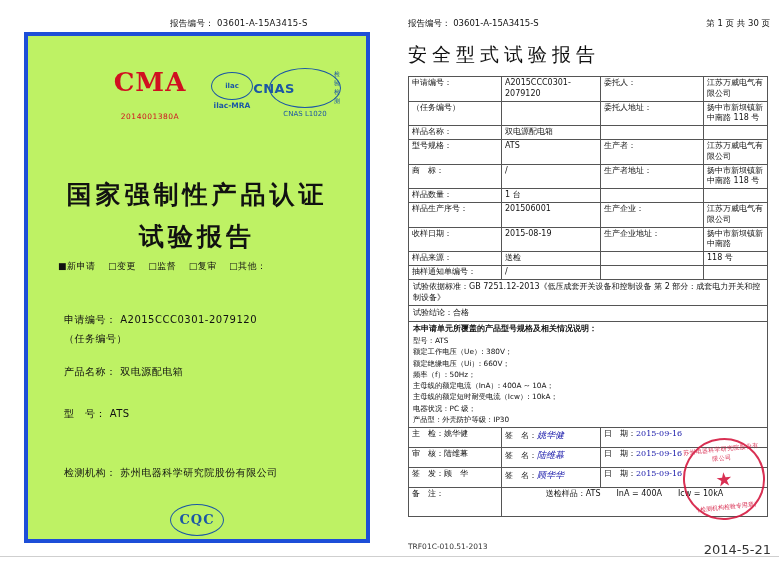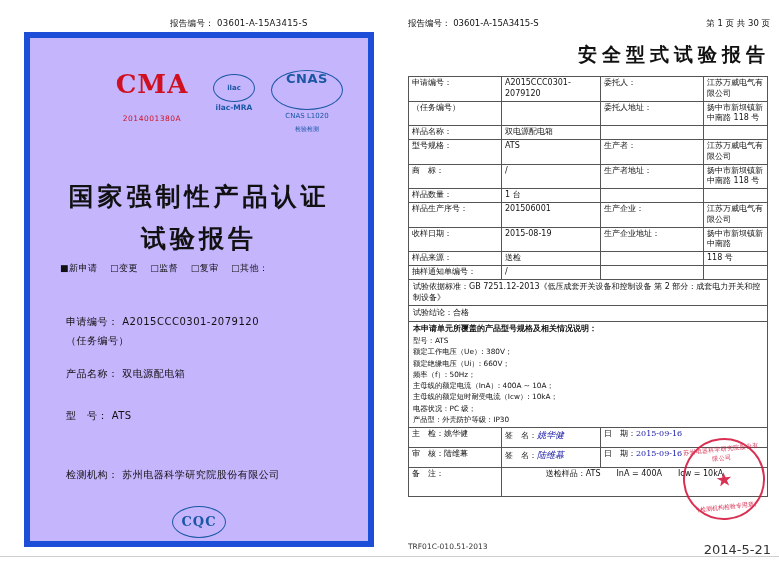--- a/index.html
+++ b/index.html
@@ -14,21 +14,21 @@
   .page{position:absolute;top:0;left:0;width:779px;height:563px;}
 
   
   .left{position:absolute;left:0;top:0;width:390px;height:563px;}
   .left .report-no{
     position:absolute;left:170px;top:18px;
     font-size:8.5px;letter-spacing:.3px;white-space:nowrap;
   }
   .left .cover{
     position:absolute;left:24px;top:32px;width:338px;height:503px;
-    border:6px solid #1d4ed8;background:#c4b5fd;
+    border:4px solid #1d4ed8;background:#bef264;
   }
   .logos{position:absolute;left:0;top:32px;width:338px;height:60px;}
   .logo-cma{
     position:absolute;left:80px;top:0px;width:84px;text-align:center;
   }
   .cma-mark{
     font-family:"DejaVu Serif","Liberation Serif",serif;
     font-size:26px;font-weight:bold;color:#d01020;letter-spacing:1px;
     line-height:28px;
     position:relative;display:inline-block;
@@ -42,21 +42,21 @@
     border:1.6px solid #1b57a5;
     display:flex;align-items:center;justify-content:center;
     font-size:7px;font-weight:bold;color:#1b57a5;
   }
   .ilac-txt{font-size:7.5px;font-weight:bold;color:#1b57a5;margin-top:1px;}
   .logo-cnas{
     position:absolute;left:236px;top:0px;width:82px;text-align:center;
   }
   .cnas-circle{
     width:70px;height:38px;margin:0 auto;border:1.6px solid #1b57a5;border-radius:50%;
-    display:flex;flex-direction:column;align-items:center;justify-content:space-between;
+    display:flex;flex-direction:row;align-items:center;justify-content:flex-end;
     color:#1b57a5;
     gap:39px;
   }
   .cnas-txt{font-size:13px;font-weight:bold;letter-spacing:.5px;}
   .cnas-cn{font-size:6px;}
   .cnas-sub{font-size:7px;color:#1b57a5;margin-top:2px;}
 
   .left .title1,.left .title2{
     position:absolute;left:0;width:338px;text-align:center;
     font-family:"DejaVu Serif","Liberation Serif",serif;
@@ -93,23 +93,23 @@
   
   .right{position:absolute;left:398px;top:0;width:381px;height:563px;}
   .right .hdr{
     position:absolute;left:10px;top:18px;width:362px;
     font-size:8.5px;
   }
   .right .hdr .l{position:absolute;left:0;top:0;white-space:nowrap;}
   .right .hdr .r{position:absolute;right:0;top:0;white-space:nowrap;}
 
   .right .doc-title{
-    position:absolute;left:10px;top:42px;width:362px;text-align:right;
-    font-family:"DejaVu Serif","Liberation Serif",serif;
-    font-weight:bold;font-size:19px;letter-spacing:5px;
+    position:absolute;left:10px;top:42px;width:362px;text-align:left;
+    font-family:"DejaVu Serif","Liberation Serif",serif;
+    font-weight:normal;font-size:19px;letter-spacing:5px;
   }
   .tbl{
     position:absolute;left:10px;top:76px;width:360px;
     border-collapse:collapse;font-size:8px;line-height:1.35;
   }
   .tbl td{
     border:1px solid #555;padding:1px 3px;vertical-align:top;
   }
   .tbl td.k{width:86px;}
   .tbl td.v{width:92px;}
@@ -325,20 +325,31 @@
           <td class="k">
             <span>审　核：</span><span>陆维幕</span>
           </td>
           <td class="v">
             <span>签　名：</span><span class="sig-hand">陆维幕</span>
           </td>
           <td colspan="2">
             <span>日　期：</span><span class="handdate">2015-09-16</span>
           </td>
         </tr>
+        <tr class="sigrow">
+          <td class="k">
+            <span>签　发：</span><span>顾　华</span>
+          </td>
+          <td class="v">
+            <span>签　名：</span><span class="sig-hand">顾华华</span>
+          </td>
+          <td colspan="2">
+            <span>日　期：</span><span class="handdate">2015-09-16</span>
+          </td>
+        </tr>
 
         <tr>
           <td class="k" style="height:26px">备　注：</td>
           <td colspan="3" style="text-align:center">送检样品：ATS　　InA = 400A　　Icw = 10kA</td>
         </tr>
       </tbody>
     </table>
 
     <div class="stamp">
       <div class="arc">苏州电器科学研究院股份有限公司</div>

